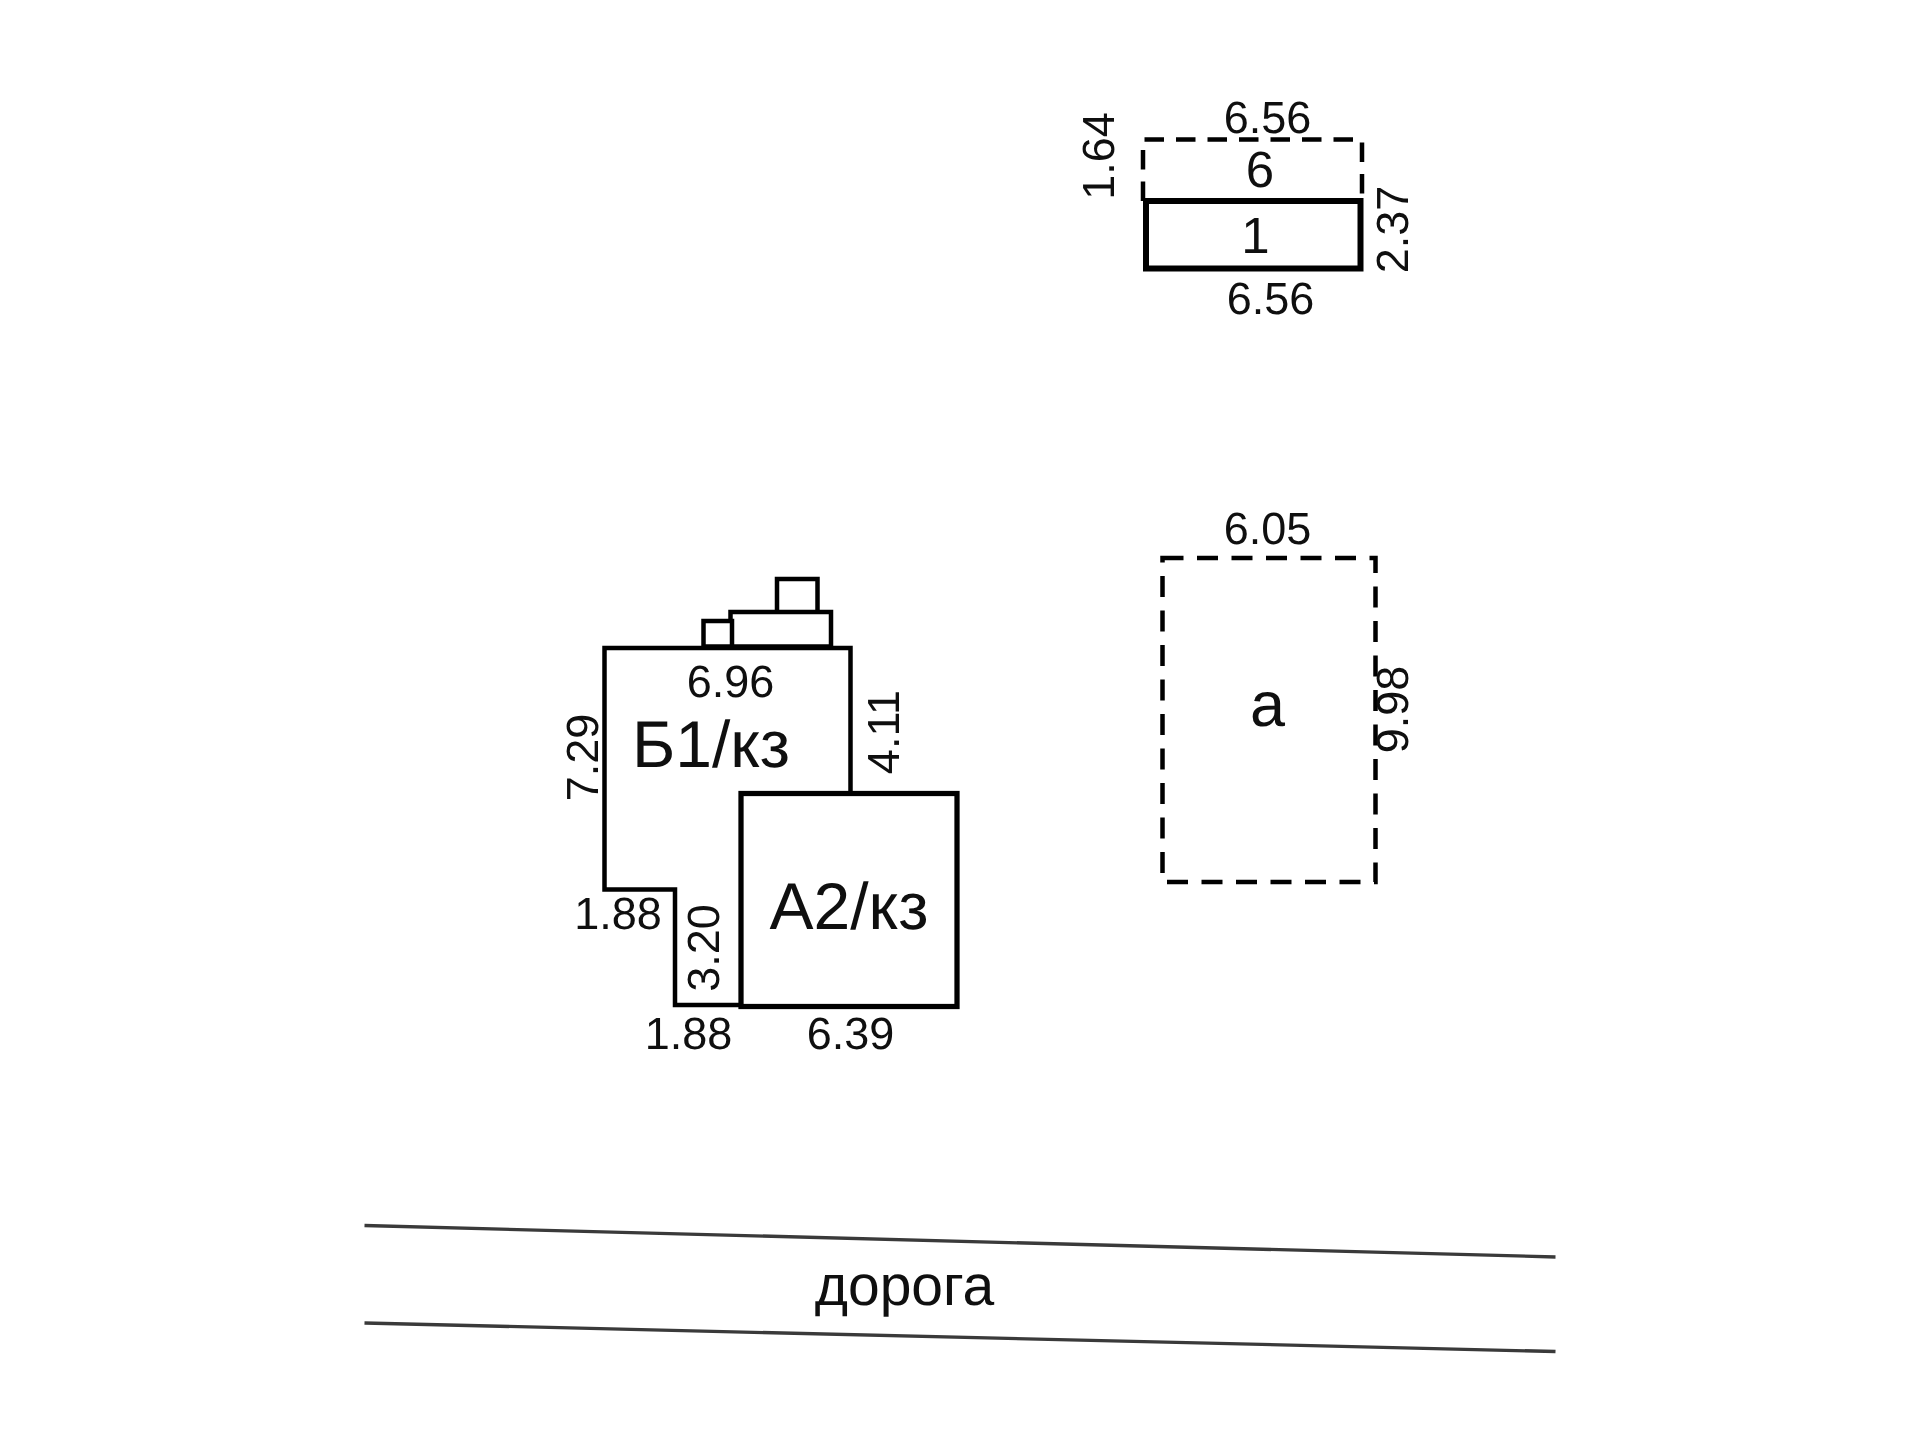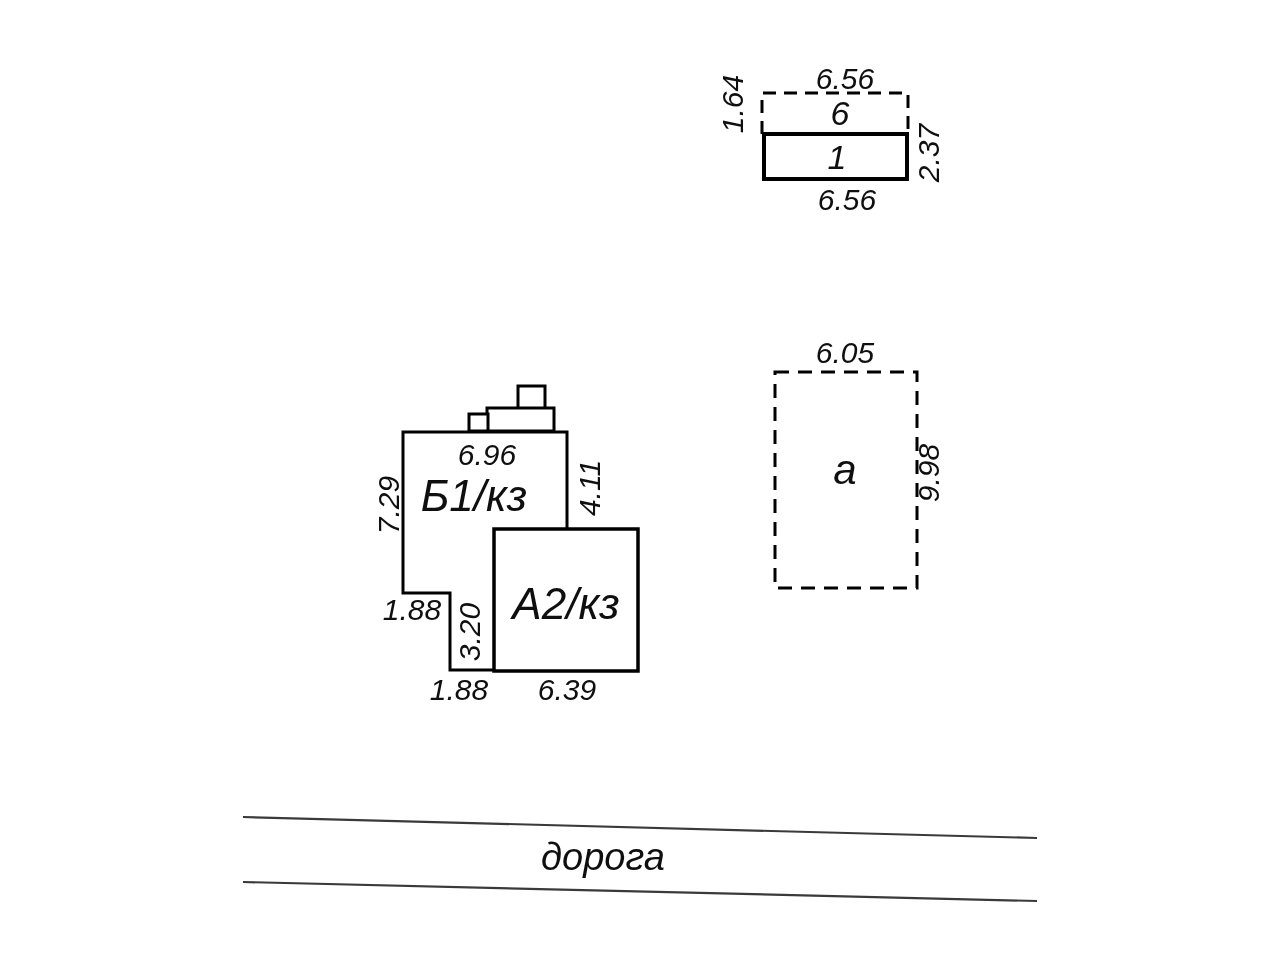--- a/index.html
+++ b/index.html
@@ -6,21 +6,20 @@
     margin: 0;
     padding: 0;
     background: #ffffff;
   }
   .canvas {
     position: relative;
     width: 1280px;
     height: 961px;
     background: #ffffff;
     overflow: hidden;
-    font-style: italic;
   }
   svg text {
     font-family: "Liberation Sans", "DejaVu Sans", sans-serif;
     fill: #0f0f0f;
   }
   .dim-label   { font-size: 30px; }
   .num-label   { font-size: 34px; }
   .bldg-label  { font-size: 44px; }
   .shed-label  { font-size: 42px; }
   .road-label  { font-size: 38px; }

